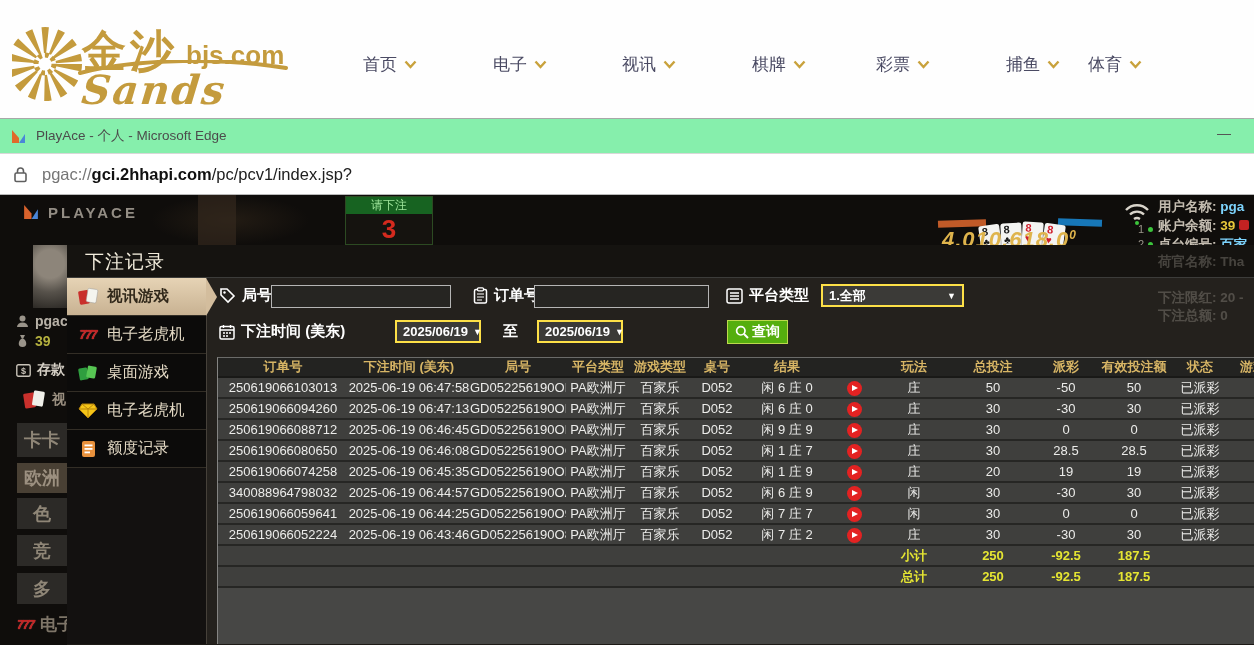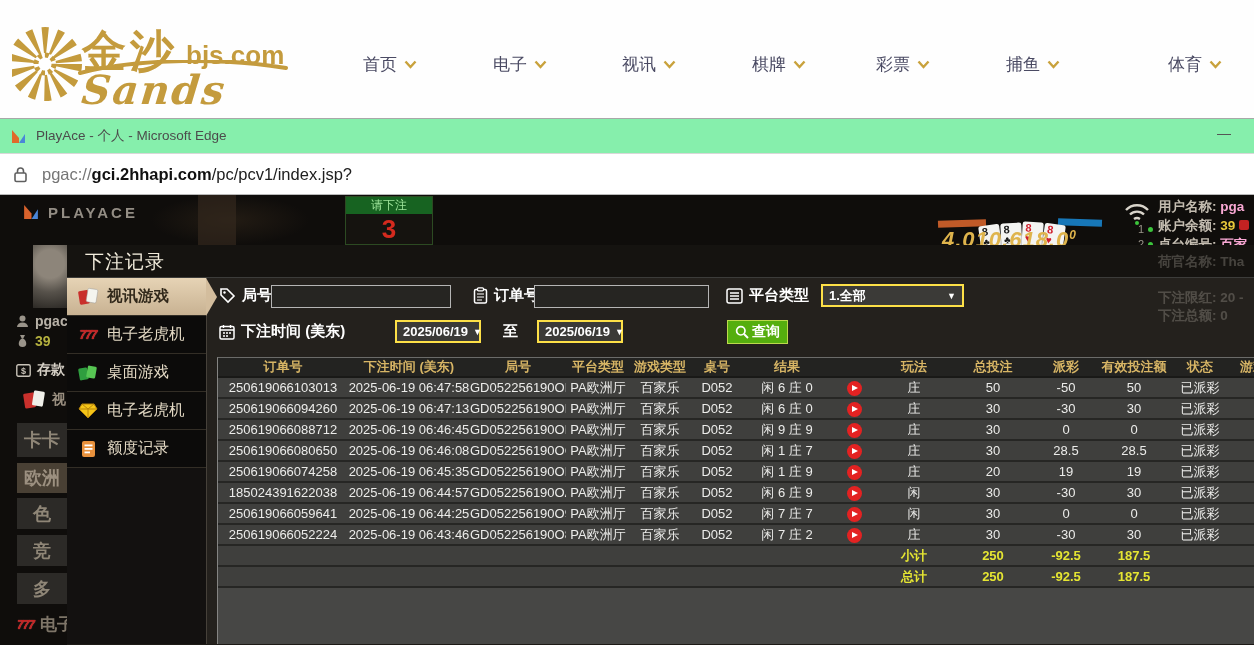--- a/index.html
+++ b/index.html
@@ -57,21 +57,21 @@
   .jackpot { position:absolute; left:942px; top:32px; color:#dfb44c; font-size:22px; font-weight:bold;
              letter-spacing:1px; font-style:italic; }
   .jackpot sup { font-size:12px; }
 
   .wifi { position:absolute; left:1122px; top:5px; }
   .marker { position:absolute; color:#9a948a; font-size:11px; display:flex; align-items:center; gap:4px; }
   .marker i { width:5px; height:5px; border-radius:50%; background:#3cc43c; }
 
   .bg-info { position:absolute; left:1158px; top:2px; z-index:1; font-size:13.5px; font-weight:bold; line-height:19px; white-space:nowrap; }
   .bg-info .lbl { color:#c4bdb1; }
-  .bg-info .val { color:#f9a8d4; }
+  .bg-info .val { color:#7dd3fc; }
   .bg-info .val-gold { color:#e8c83a; }
   .chip-red { display:inline-block; width:10px; height:10px; background:#c32222; border-radius:2px; margin-left:4px; }
   .faint-line { position:absolute; left:1158px; z-index:9; color:#d8d2c6; opacity:.25; font-size:13.5px;
                 font-weight:bold; white-space:nowrap; pointer-events:none; }
 
   
   .avatar { position:absolute; left:33px; top:50px; width:34px; height:63px;
             background:radial-gradient(circle at 50% 30%, #8d857a 0 30%, #57524b 60%, #2c2925 100%); }
   .bg-left-row { position:absolute; display:flex; align-items:center; gap:6px; color:#b8b2a8;
                  font-size:14px; font-weight:bold; }
@@ -181,21 +181,21 @@
       <svg width="13" height="9">
           <path d="M1.5 1.5 L6.5 7 L11.5 1.5" fill="none" stroke="#c9a23c" stroke-width="2.4"></path>
         </svg>
     </div>
     <div class="nav-item" style="left:1006px">
       <span>捕鱼</span>
       <svg width="13" height="9">
           <path d="M1.5 1.5 L6.5 7 L11.5 1.5" fill="none" stroke="#c9a23c" stroke-width="2.4"></path>
         </svg>
     </div>
-    <div class="nav-item" style="left:1168px">
+    <div class="nav-item" style="left:1088px">
       <span>体育</span>
       <svg width="13" height="9">
           <path d="M1.5 1.5 L6.5 7 L11.5 1.5" fill="none" stroke="#c9a23c" stroke-width="2.4"></path>
         </svg>
     </div>
   </header>
 
   <div class="edge-titlebar">
     <svg class="edge-favicon" width="17" height="17" viewBox="0 0 17 17">
       <path d="M2 15 V2 L9 10 V15 Z" fill="#e06a2a"></path>
@@ -540,21 +540,21 @@
                 <td>闲 1 庄 9</td>
                 <td><span class="play-btn"></span></td>
                 <td>庄</td>
                 <td>20</td>
                 <td data-pay="pos">19</td>
                 <td>19</td>
                 <td class="status">已派彩</td>
                 <td></td>
               </tr>
               <tr>
-                <td>185024391622038</td>
+                <td>340088964798032</td>
                 <td>2025-06-19 06:44:57</td>
                 <td>GD052256190OA</td>
                 <td>PA欧洲厅</td>
                 <td>百家乐</td>
                 <td>D052</td>
                 <td>闲 6 庄 9</td>
                 <td><span class="play-btn"></span></td>
                 <td>闲</td>
                 <td>30</td>
                 <td data-pay="neg">-30</td>

